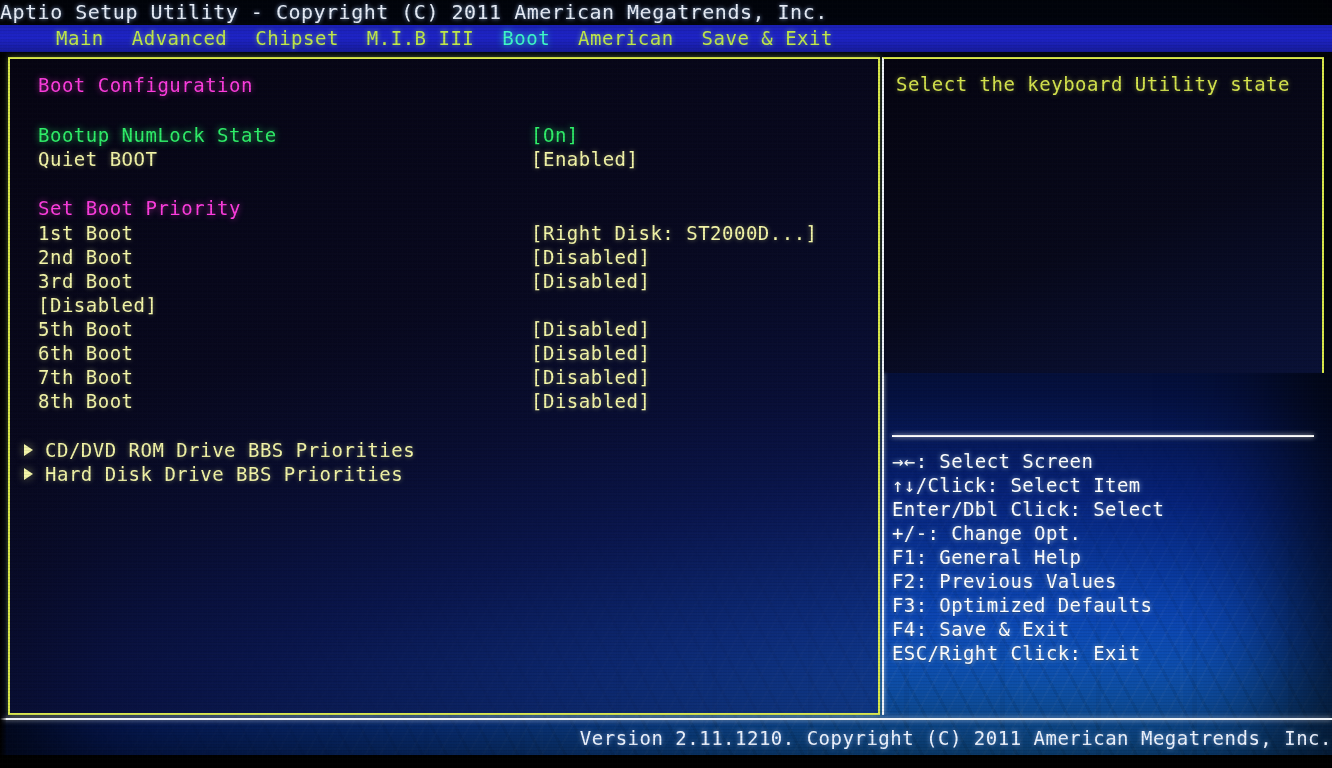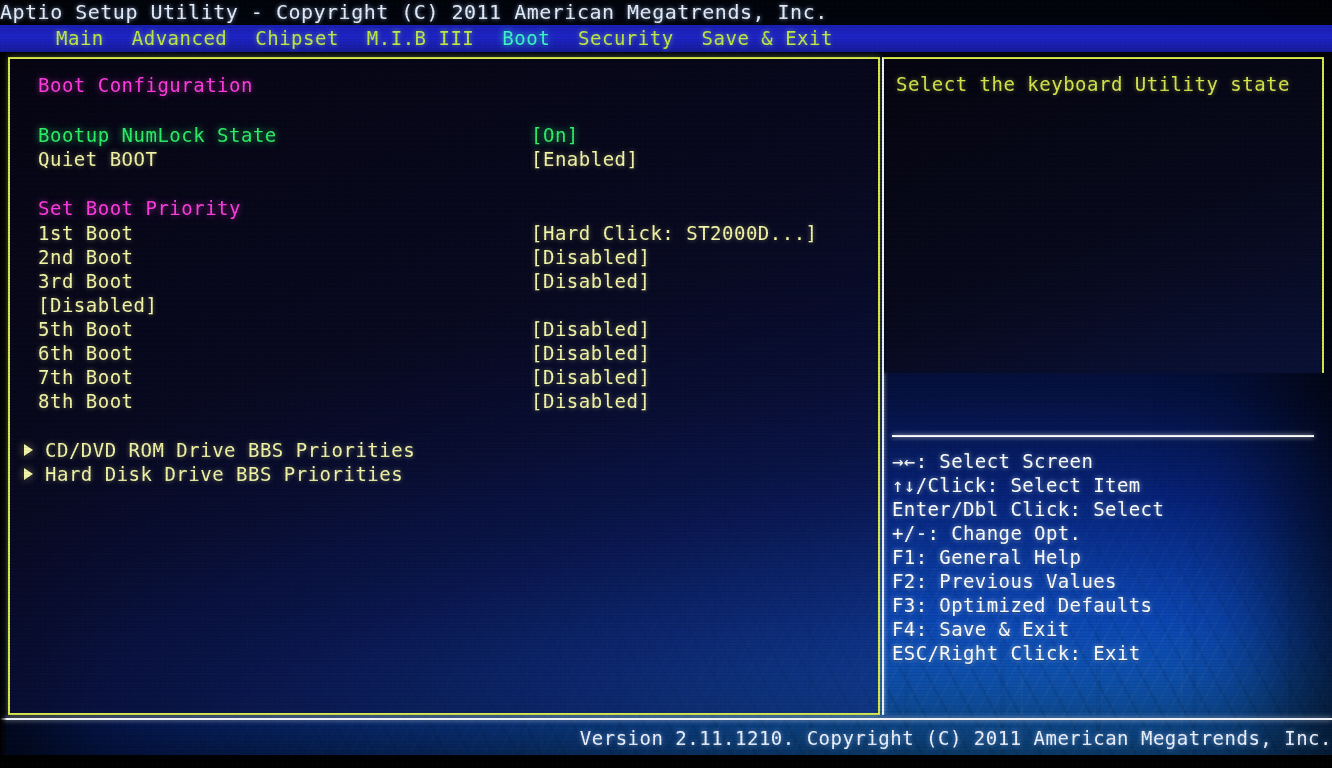--- a/index.html
+++ b/index.html
@@ -294,21 +294,21 @@
   <div class="bg-vignette"></div>
 
   <div class="title-bar">Aptio Setup Utility - Copyright (C) 2011 American Megatrends, Inc.</div>
 
   <div class="menu-bar">
     <div class="menu-item">Main</div>
     <div class="menu-item">Advanced</div>
     <div class="menu-item">Chipset</div>
     <div class="menu-item">M.I.B III</div>
     <div class="menu-item active">Boot</div>
-    <div class="menu-item">Security</div>
+    <div class="menu-item">American</div>
     <div class="menu-item">Save &amp; Exit</div>
   </div>
 
   <div class="content-frame">
     <div class="pane-inner">
 
       <div class="section-title">Boot Configuration</div>
       <div class="spacer-row"></div>
 
       <div class="row">
@@ -319,21 +319,21 @@
         <div class="lbl c-normal">Quiet BOOT</div>
         <div class="val c-normal">[Enabled]</div>
       </div>
 
       <div class="spacer-row"></div>
 
       <div class="section-title">Set Boot Priority</div>
 
       <div class="row">
         <div class="lbl c-normal">1st Boot</div>
-        <div class="val c-normal">[Hard Click: ST2000D...]</div>
+        <div class="val c-normal">[Right Disk: ST2000D...]</div>
       </div>
       <div class="row">
         <div class="lbl c-normal">2nd Boot</div>
         <div class="val c-normal">[Disabled]</div>
       </div>
       <div class="row">
         <div class="lbl c-normal">3rd Boot</div>
         <div class="val c-normal">[Disabled]</div>
       </div>
       <div class="row">

